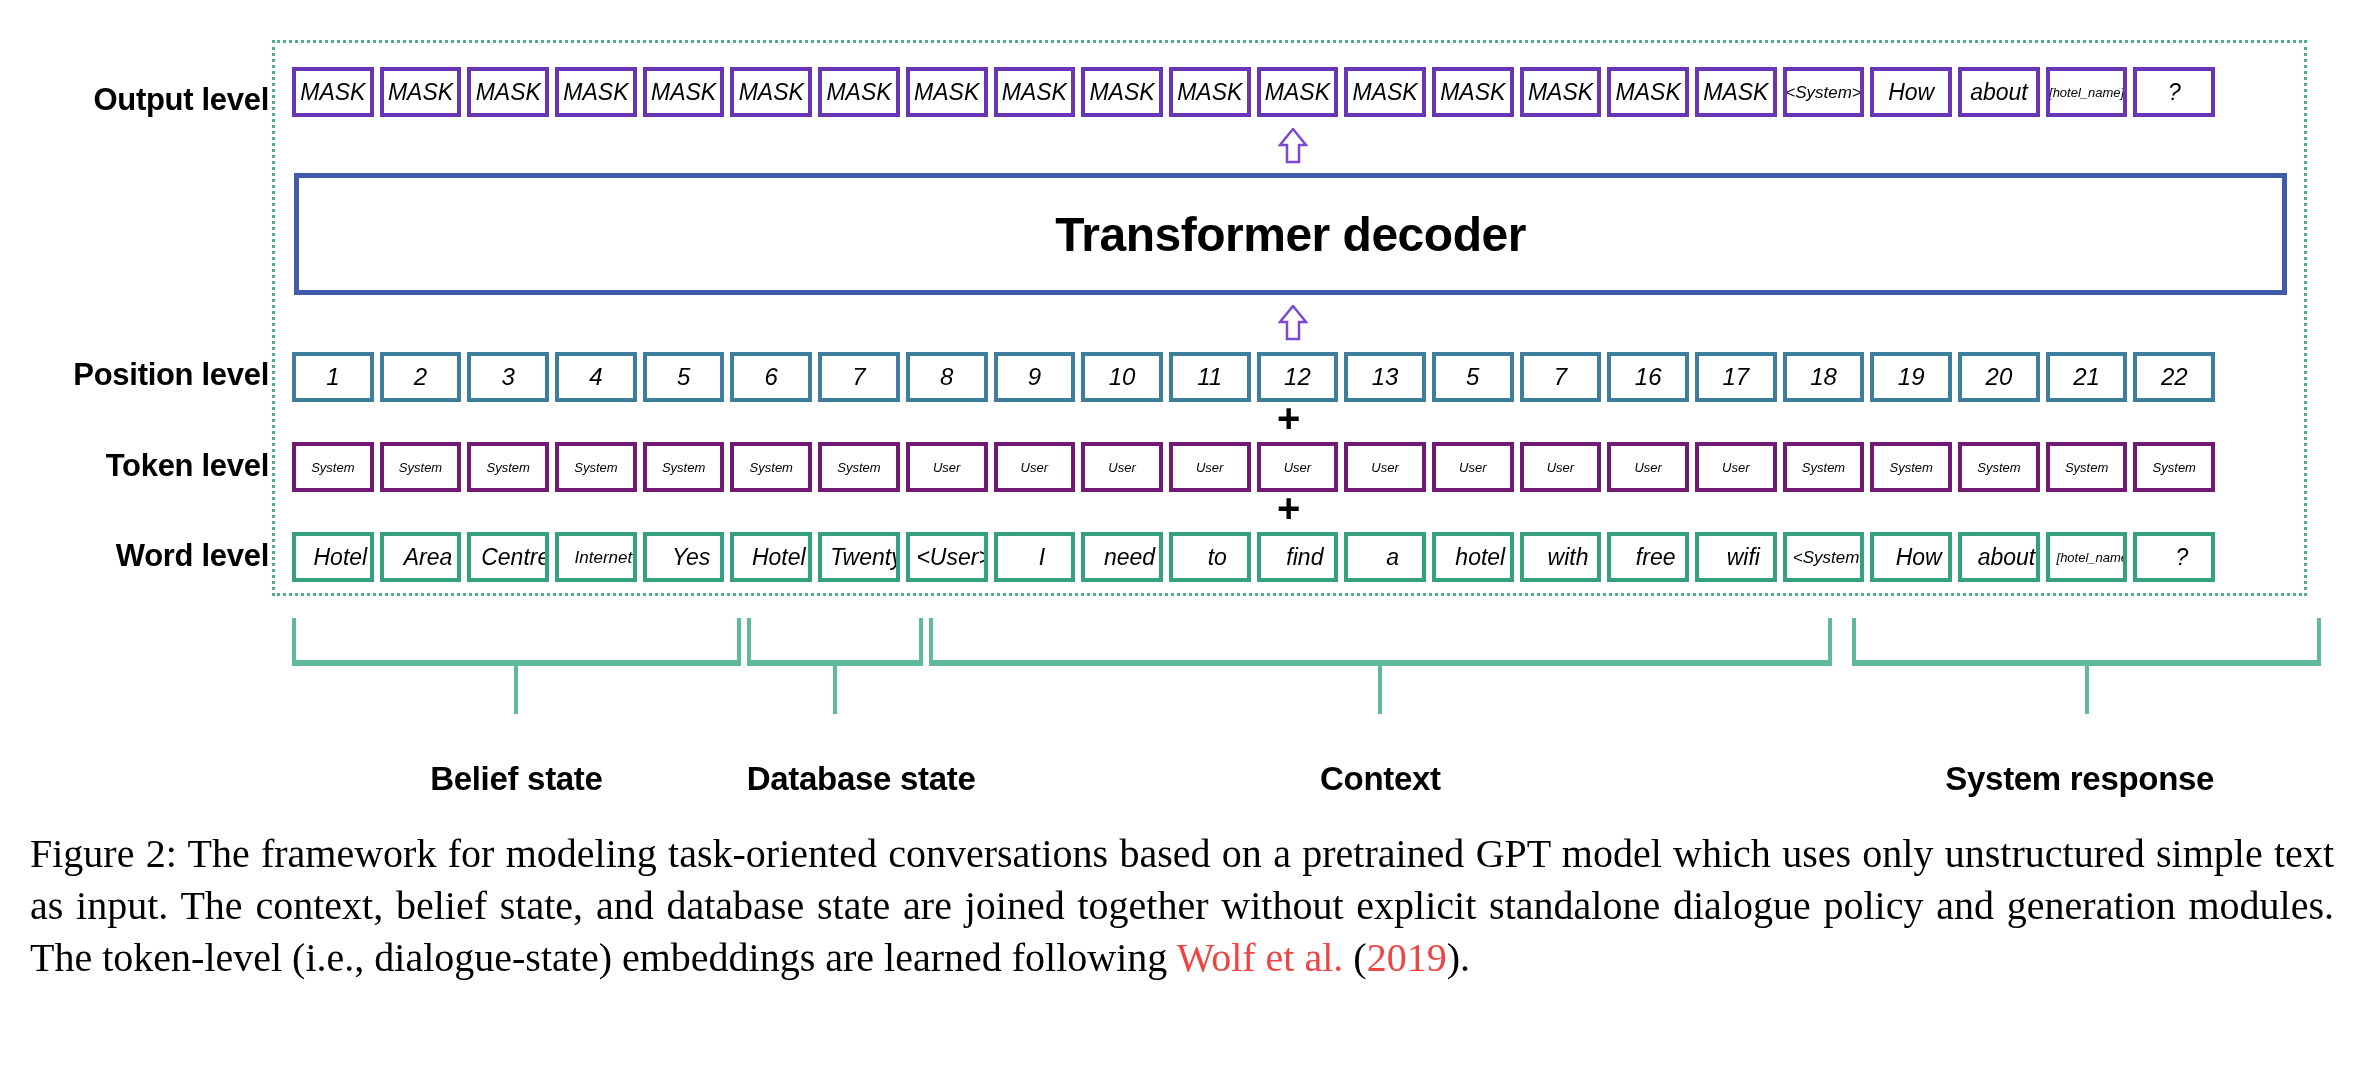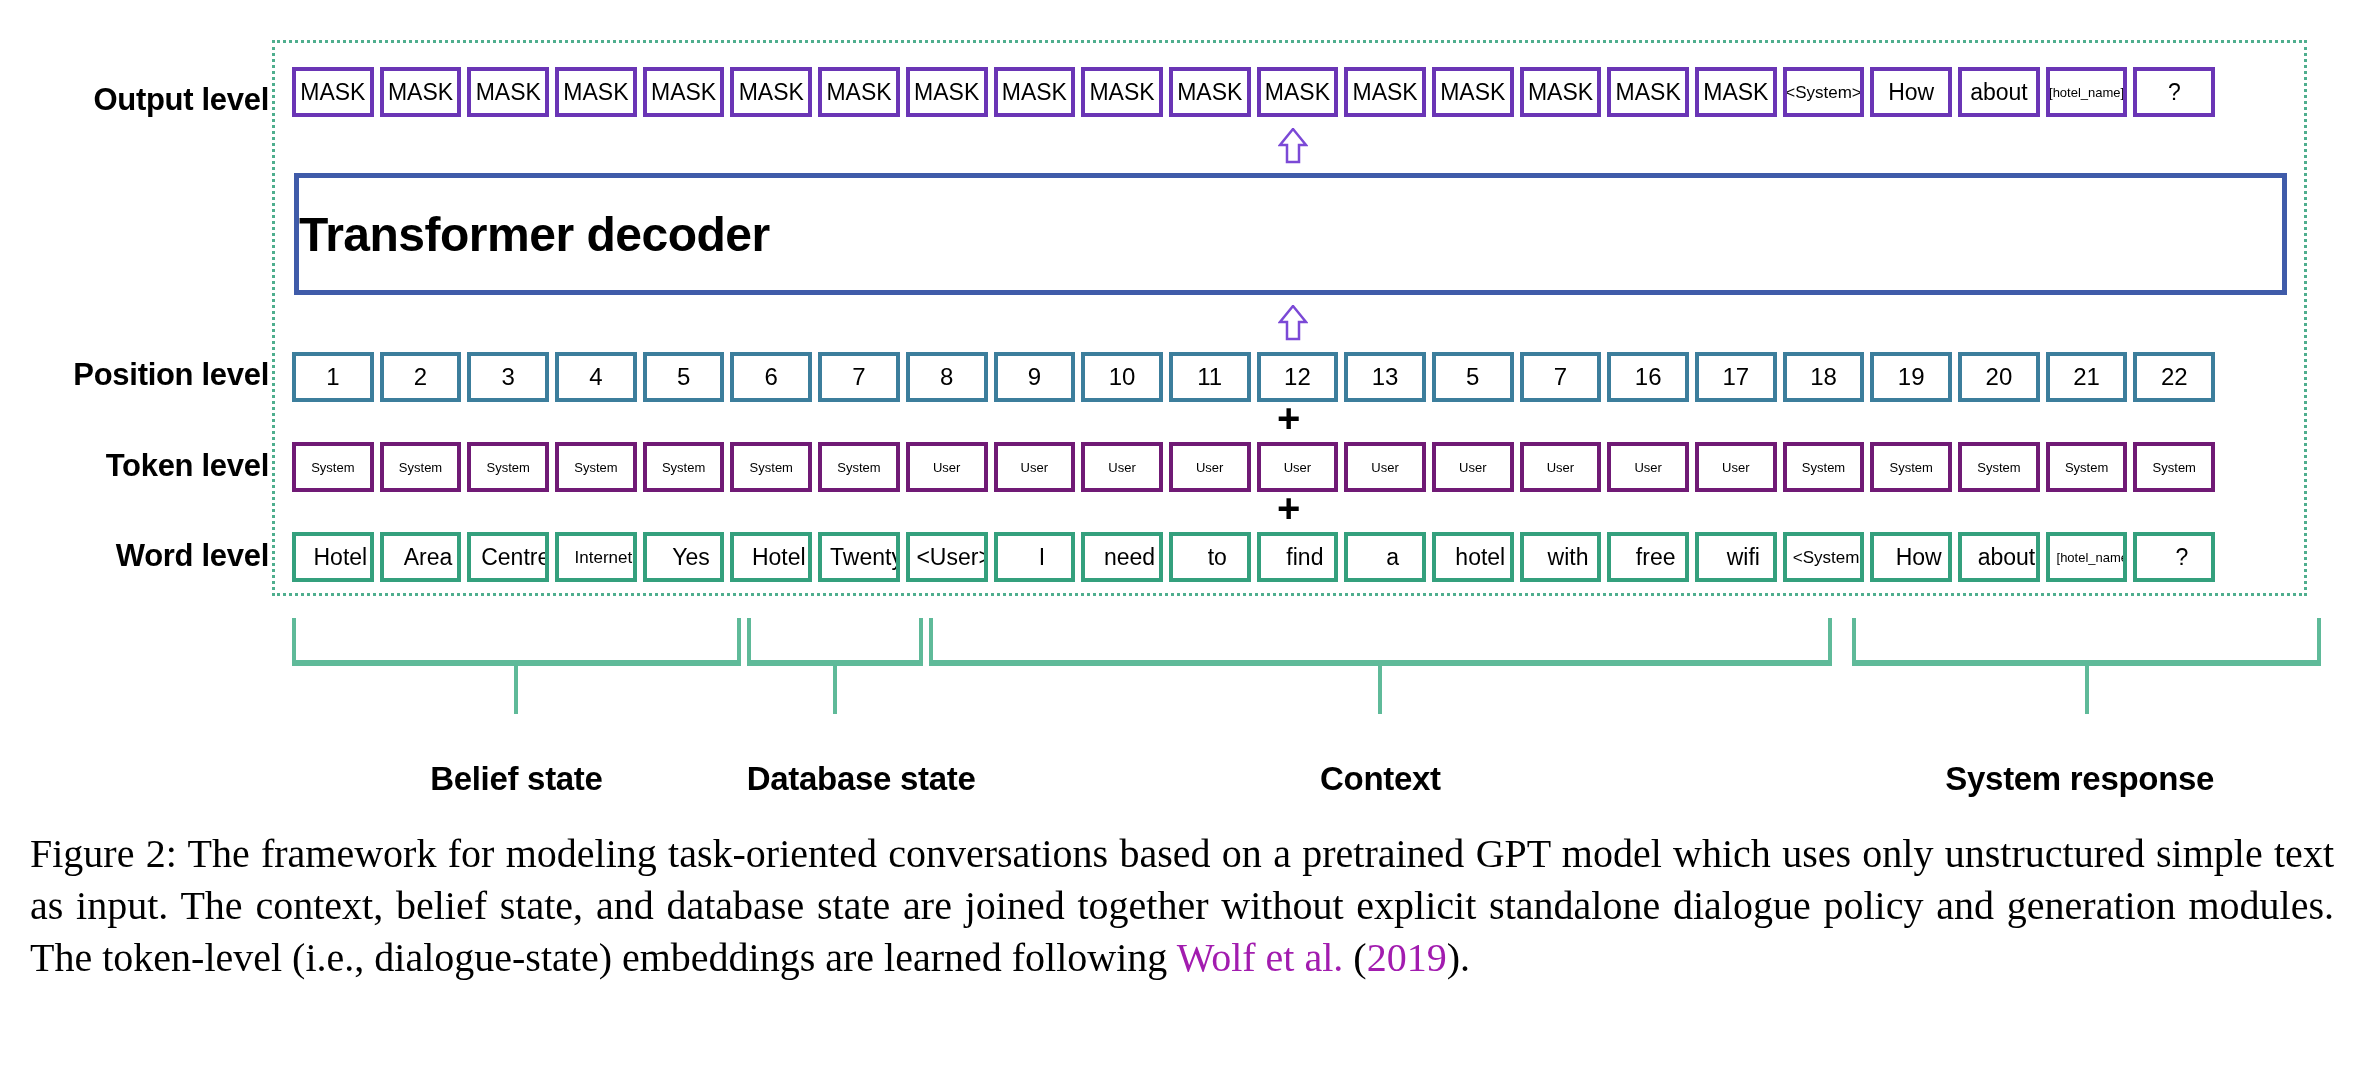--- a/index.html
+++ b/index.html
@@ -52,20 +52,21 @@
   .lbl-token    { top: 448px; }
   .lbl-word     { top: 538px; }
 
   
   .token-row {
     position: absolute;
     left: 292px;
     width: 1923px;
     display: flex;
     gap: 6px;
+    font-style: italic;
   }
   .token-row .cell {
     flex: 1 1 0;
     height: 50px;
     display: flex;
     align-items: center;
     justify-content: center;
     background: #ffffff;
     font-size: 23px;
     font-weight: 400;
@@ -94,20 +95,21 @@
   .decoder-box {
     position: absolute;
     left: 294px;
     top: 173px;
     width: 1993px;
     height: 122px;
     border: 5px solid #3f5ba9;
     background: #ffffff;
     display: flex;
     align-items: center;
+    justify-content: center;
   }
   .decoder-box .decoder-title {
     font-size: 48px;
     font-weight: bold;
     letter-spacing: -0.5px;
   }
 
   
   .up-arrow {
     position: absolute;
@@ -178,21 +180,21 @@
     left: 30px;
     top: 828px;
     width: 2304px;
     font-family: "Liberation Serif", serif;
     font-size: 40px;
     line-height: 1.30;
     text-align: justify;
     text-justify: inter-word;
     color: #000;
   }
-  #caption .cite { color: #a21caf; }
+  #caption .cite { color: #ef4444; }
 </style>
 </head>
 <body>
 
 <div id="page">
 
   <div id="figure">
 
     <div class="dotted-frame"></div>
 

